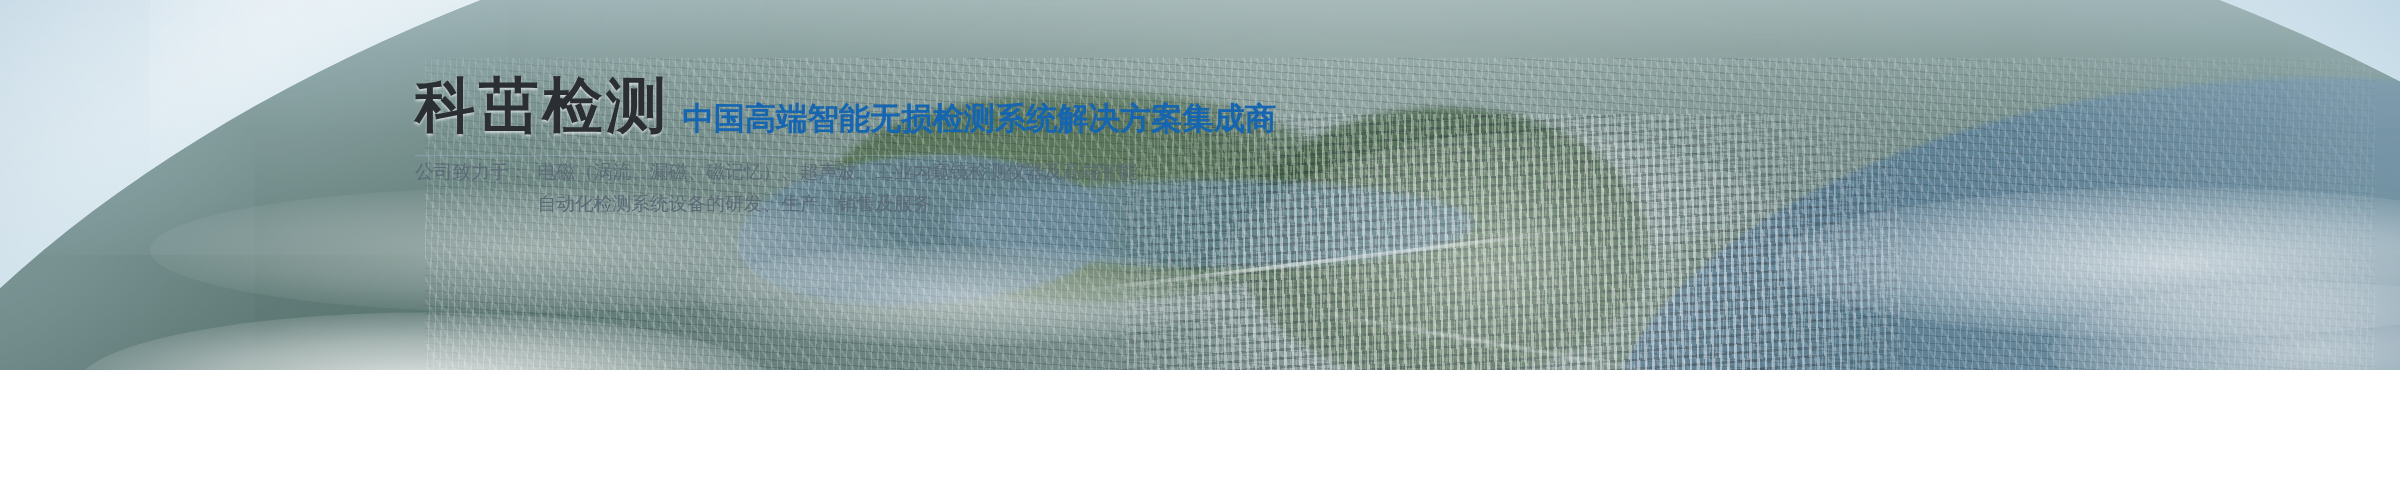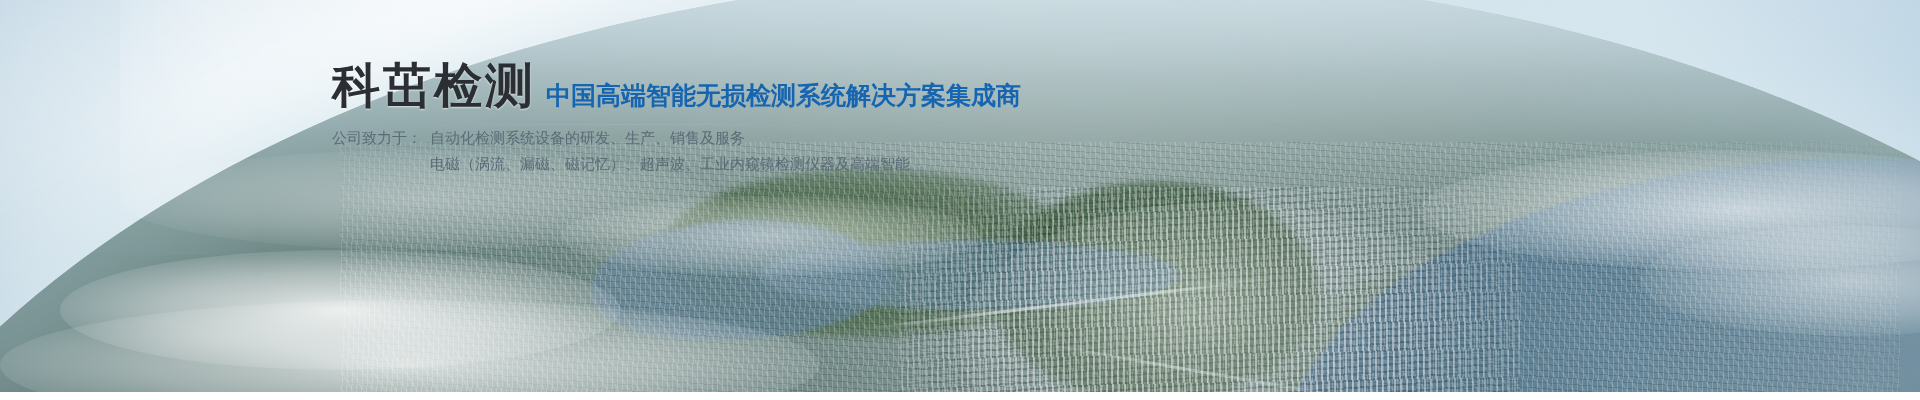--- a/index.html
+++ b/index.html
@@ -7,21 +7,21 @@
     padding: 0;
     background: #ffffff;
   }
   body {
     font-family: "Liberation Sans", "DejaVu Sans", sans-serif;
   }
 
   .banner {
     position: relative;
     width: 1920px;
-    height: 392px;
+    height: 296px;
     overflow: hidden;
     
     background: linear-gradient(180deg,
         #d8e6ef 0%,
         #dceaf2 18%,
         #e3eff5 34%,
         #e9f2f6 48%,
         #eef4f7 60%,
         #f1f6f8 70%,
         #eef3f6 80%,
@@ -334,19 +334,19 @@
     <div class="title-row">
       <div class="brand-title">科茁检测</div>
       <div class="brand-slogan">中国高端智能无损检测系统解决方案集成商</div>
     </div>
 
     <div class="divider"></div>
 
     <div class="desc">
       <div class="desc-label">公司致力于：</div>
       <div class="desc-lines">
+        <div class="desc-line">电磁（涡流、漏磁、磁记忆）、超声波、工业内窥镜检测仪器及高端智能</div>
         <div class="desc-line">自动化检测系统设备的研发、生产、销售及服务</div>
-        <div class="desc-line">电磁（涡流、漏磁、磁记忆）、超声波、工业内窥镜检测仪器及高端智能</div>
       </div>
     </div>
   </div>
 
 </div>
 
 </body></html>

